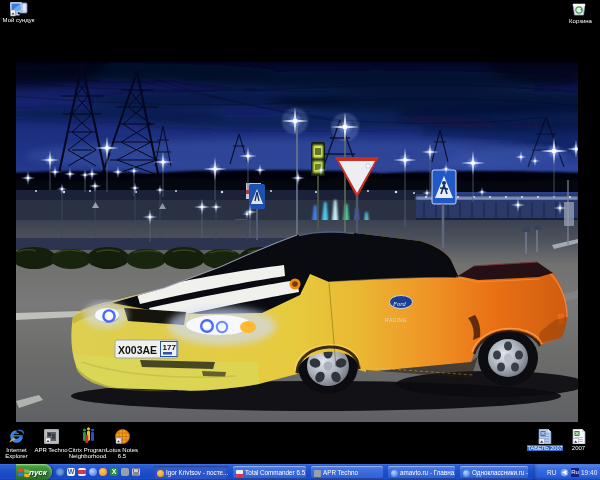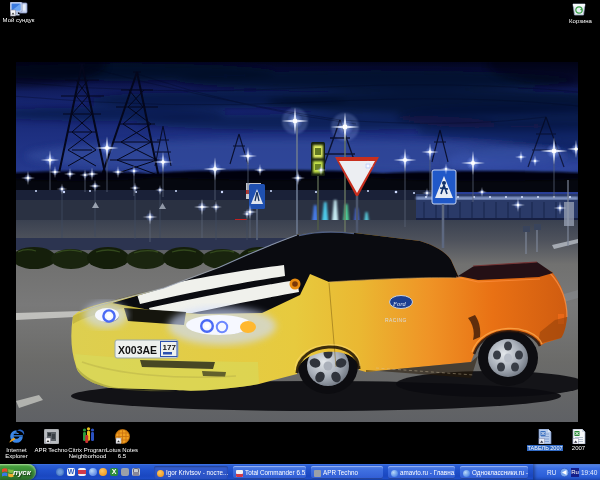--- a/index.html
+++ b/index.html
@@ -5,21 +5,21 @@
   html,body{margin:0;padding:0;}
   body{width:600px;height:480px;background:#000;overflow:hidden;position:relative;
        font-family:"Liberation Sans",sans-serif;}
   .abs{position:absolute;}
   .ilabel{position:absolute;color:#fff;font-size:6px;line-height:6.5px;text-align:center;
           text-shadow:1px 1px 1px #000, 0 0 2px #000;white-space:nowrap;}
   #wall{left:16px;top:62px;width:562px;height:360px;}
   
   #bar{left:0;top:464px;width:600px;height:16px;
        background:linear-gradient(#4478e8 0%,#2c5fd5 8%,#2051cc 40%,#1a47c0 75%,#1d4cc8 92%,#123c9c 100%);}
-  #start{left:0;top:464px;width:36px;height:16px;border-radius:0 8px 8px 0;
+  #start{left:16px;top:464px;width:36px;height:16px;border-radius:0 8px 8px 0;
          background:linear-gradient(#7bc765 0%,#46a03c 12%,#358334 55%,#2c712c 90%,#255f26 100%);
          box-shadow:inset -1px 1px 2px rgba(255,255,255,.35), 1px 0 2px rgba(0,0,0,.4);}
   #start span{position:absolute;left:13px;top:3.5px;color:#fff;font-weight:bold;font-size:8px;
          font-style:italic;text-shadow:1px 1px 1px rgba(0,0,0,.5);}
   .qli{position:absolute;top:468px;width:8px;height:8px;border-radius:2px;}
   .tbtn{position:absolute;top:466px;height:13px;border-radius:2px;
         background:linear-gradient(#5d88ea 0%,#4273e2 22%,#3765da 70%,#315cd2 100%);
         box-shadow:inset 0 1px 0 rgba(255,255,255,.35), inset 0 -1px 0 rgba(0,0,0,.25);
         color:#fff;font-size:6.3px;line-height:13px;overflow:hidden;white-space:nowrap;}
   .tbtn .ti{display:inline-block;width:7px;height:7px;margin:0 2px 0 3px;vertical-align:-2px;border-radius:1px;}

